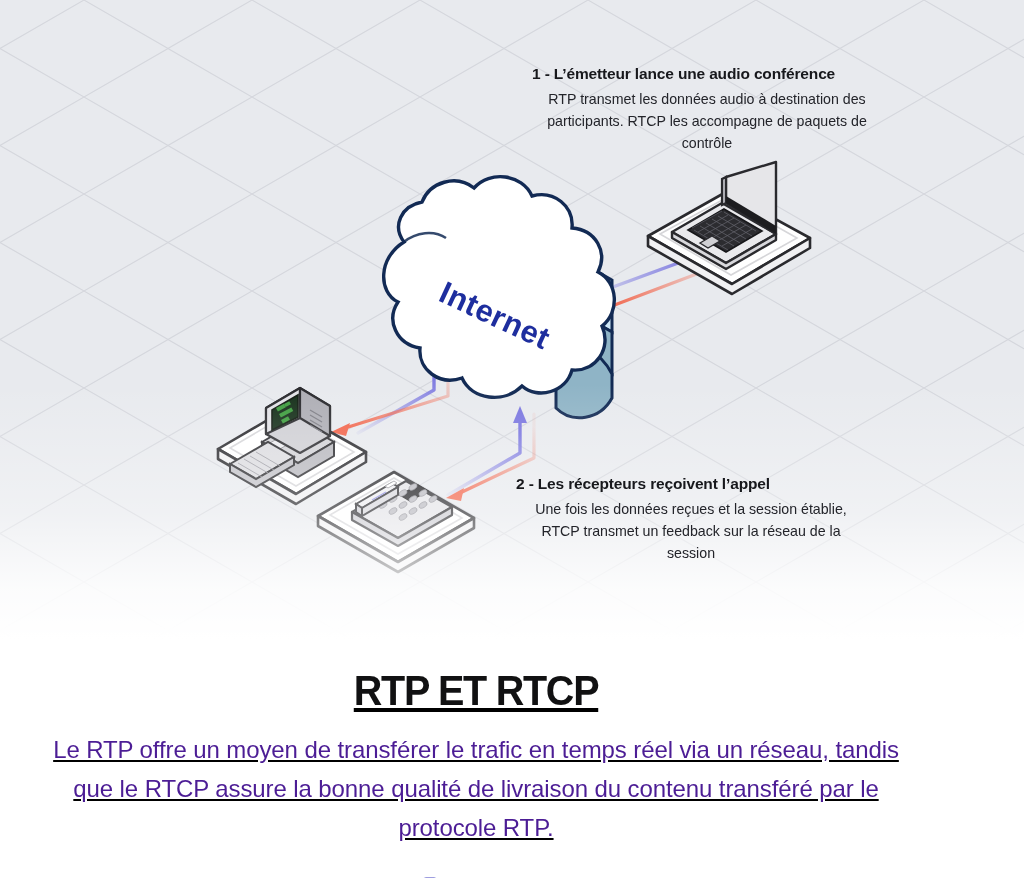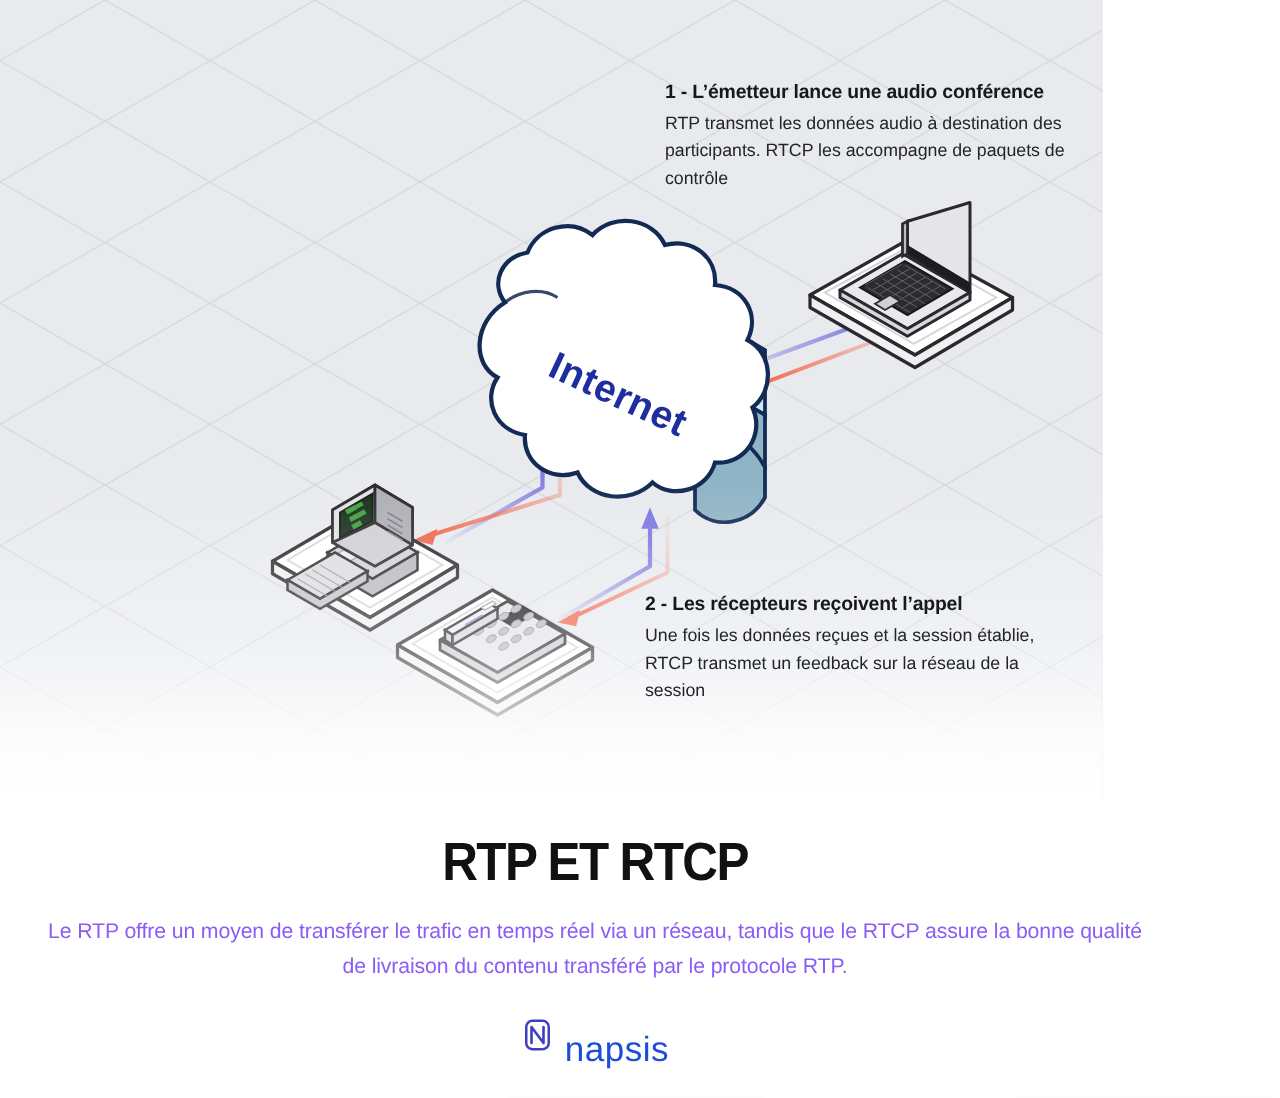--- a/index.html
+++ b/index.html
@@ -15,21 +15,21 @@
     width: 1024px;
     height: 878px;
     overflow: hidden;
     background: #ffffff;
   }
 
   
   .scene {
     position: absolute;
     left: 0; top: 0;
-    width: 882px;
+    width: 1024px;
     height: 640px;
     background: #e5e5e5;
     overflow: hidden;
   }
   .scene-grid {
     position: absolute;
     left: 0; top: 0;
     width: 1024px;
     height: 640px;
   }
@@ -73,49 +73,51 @@
     line-height: 1.25;
   }
   .callout-body {
     font-family: "Liberation Sans", sans-serif;
     font-size: 14.2px;
     font-weight: normal;
     color: #23242a;
     line-height: 1.52;
     margin: 0;
     max-width: 350px;
+    text-align: center;
   }
 
   
   .bottom {
     position: absolute;
     left: 0;
     top: 640px;
     width: 952px;
     height: 238px;
     background: #ffffff;
     text-align: center;
+    text-decoration: underline;
   }
   .main-title {
     margin: 26px 0 0 0;
     font-family: "Liberation Sans", sans-serif;
     font-size: 43px;
     font-weight: bold;
     color: #111112;
     letter-spacing: -1.4px;
     transform: scaleX(0.92);
     transform-origin: center;
   }
   .lede {
     margin: 16px auto 0 auto;
     width: 886px;
     font-family: "Liberation Sans", sans-serif;
-    font-size: 17px;
+    font-size: 24px;
     font-weight: normal;
-    color: #8b5cf6;
+    color: #4c1d95;
     line-height: 1.62;
     letter-spacing: -0.1px;
   }
   .logo-wrap {
     margin-top: 16px;
     display: flex;
     align-items: center;
     justify-content: center;
     gap: 9px;
   }

